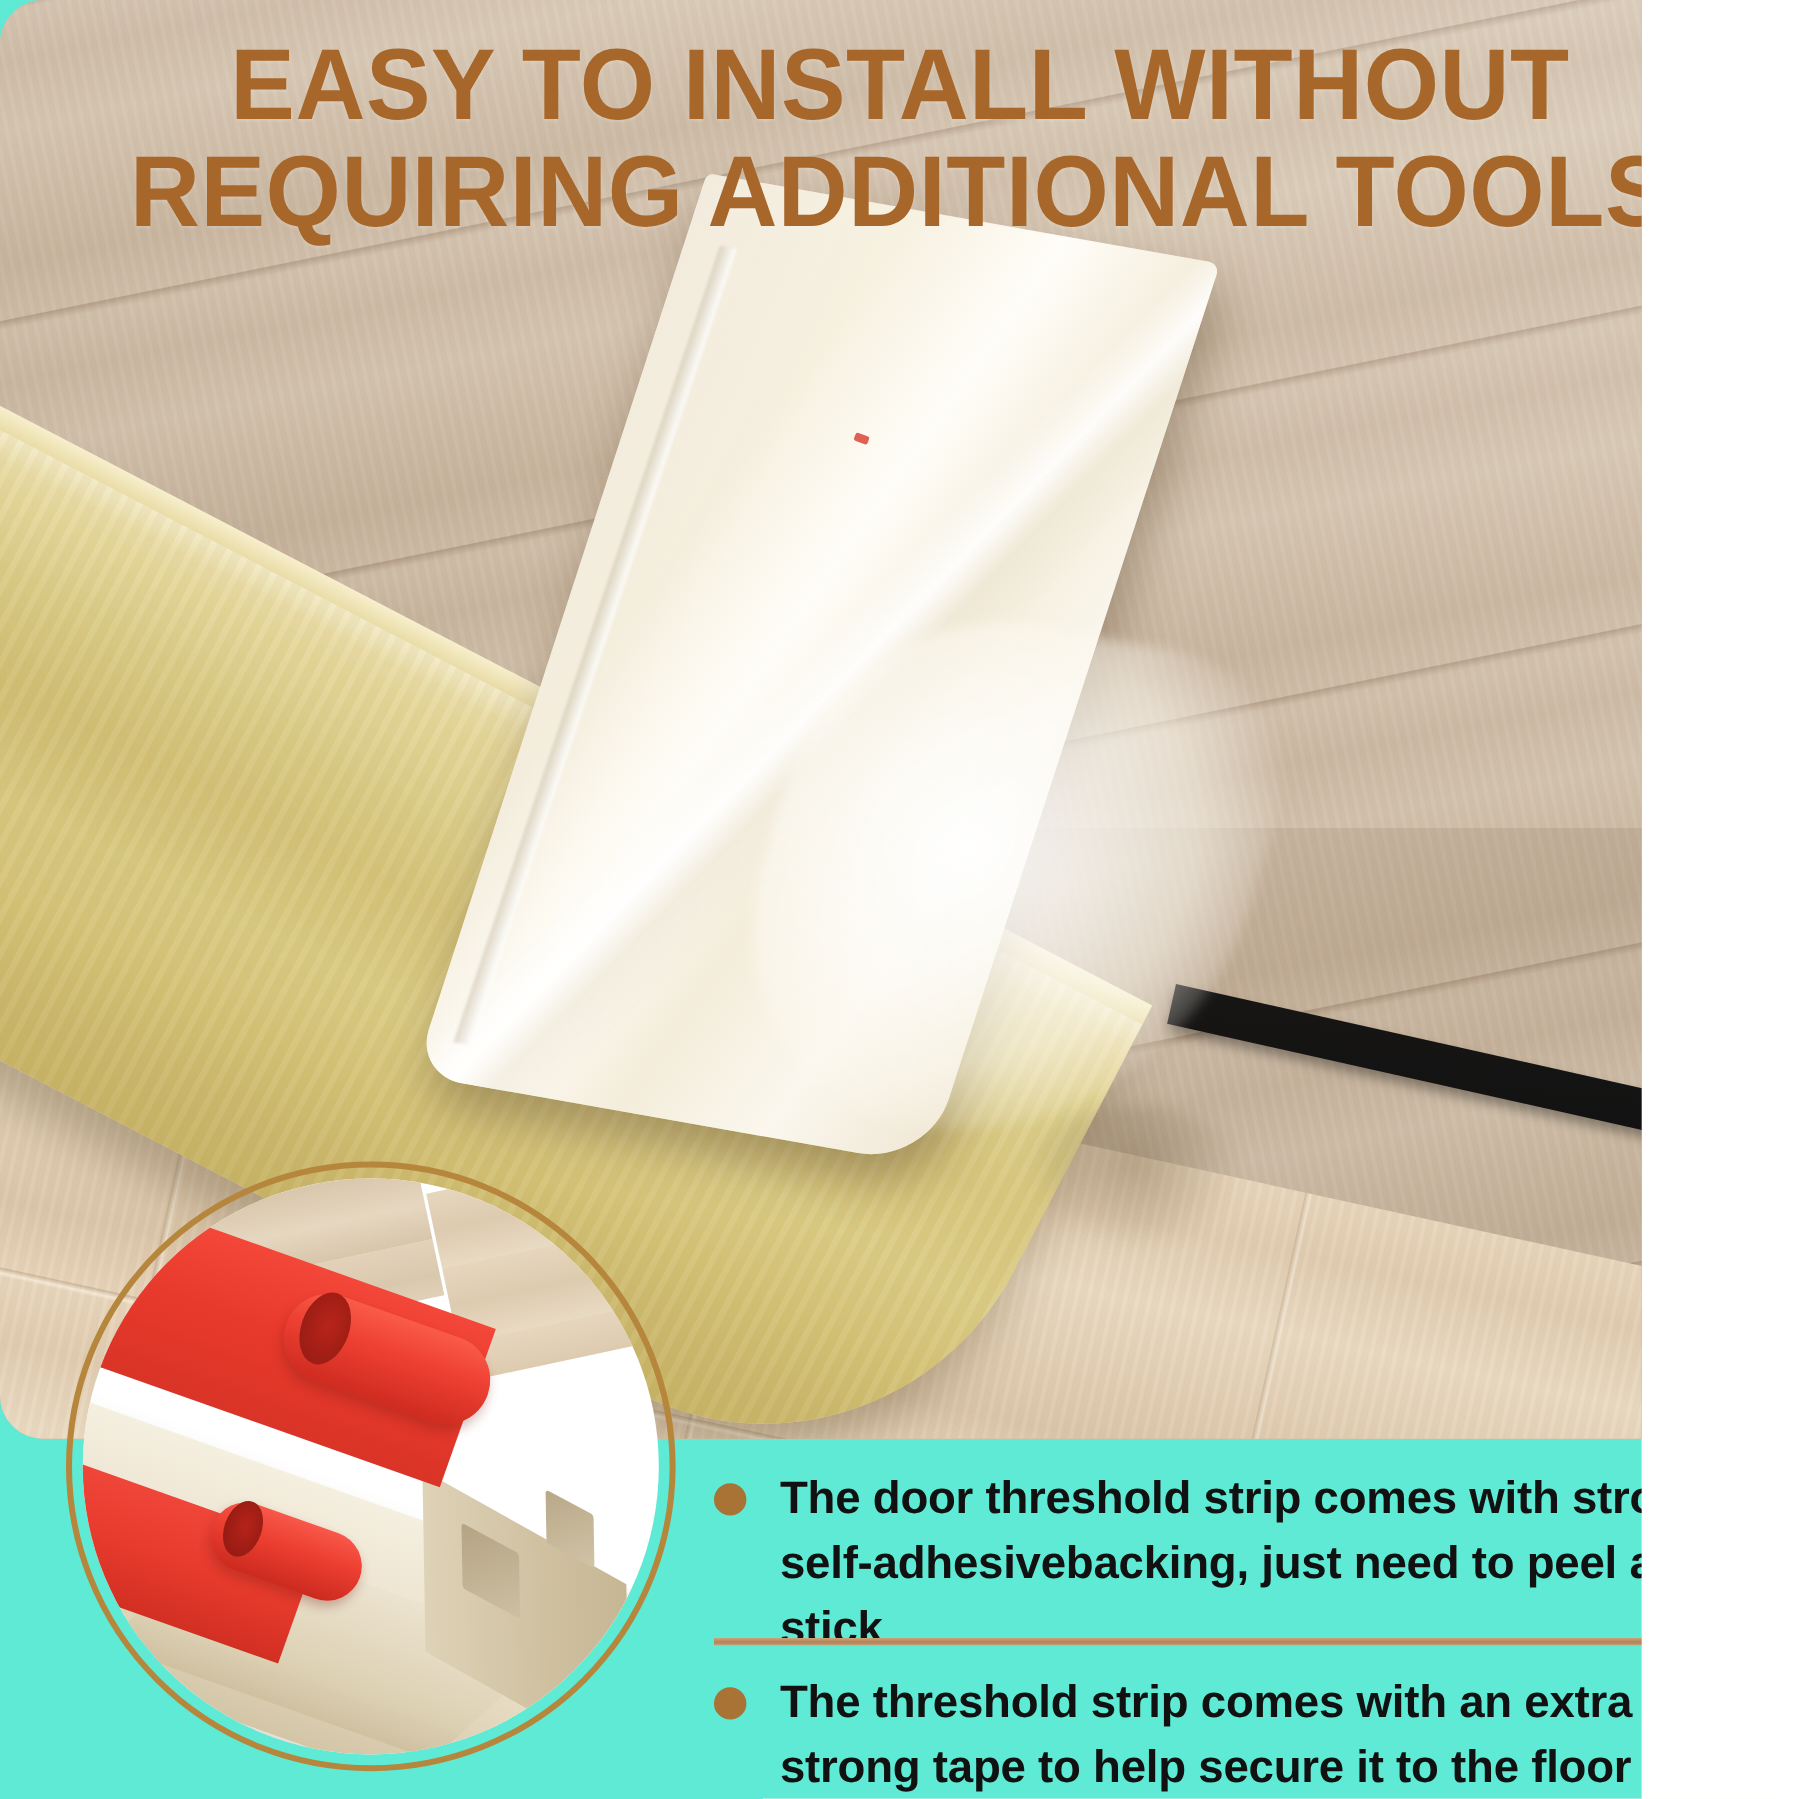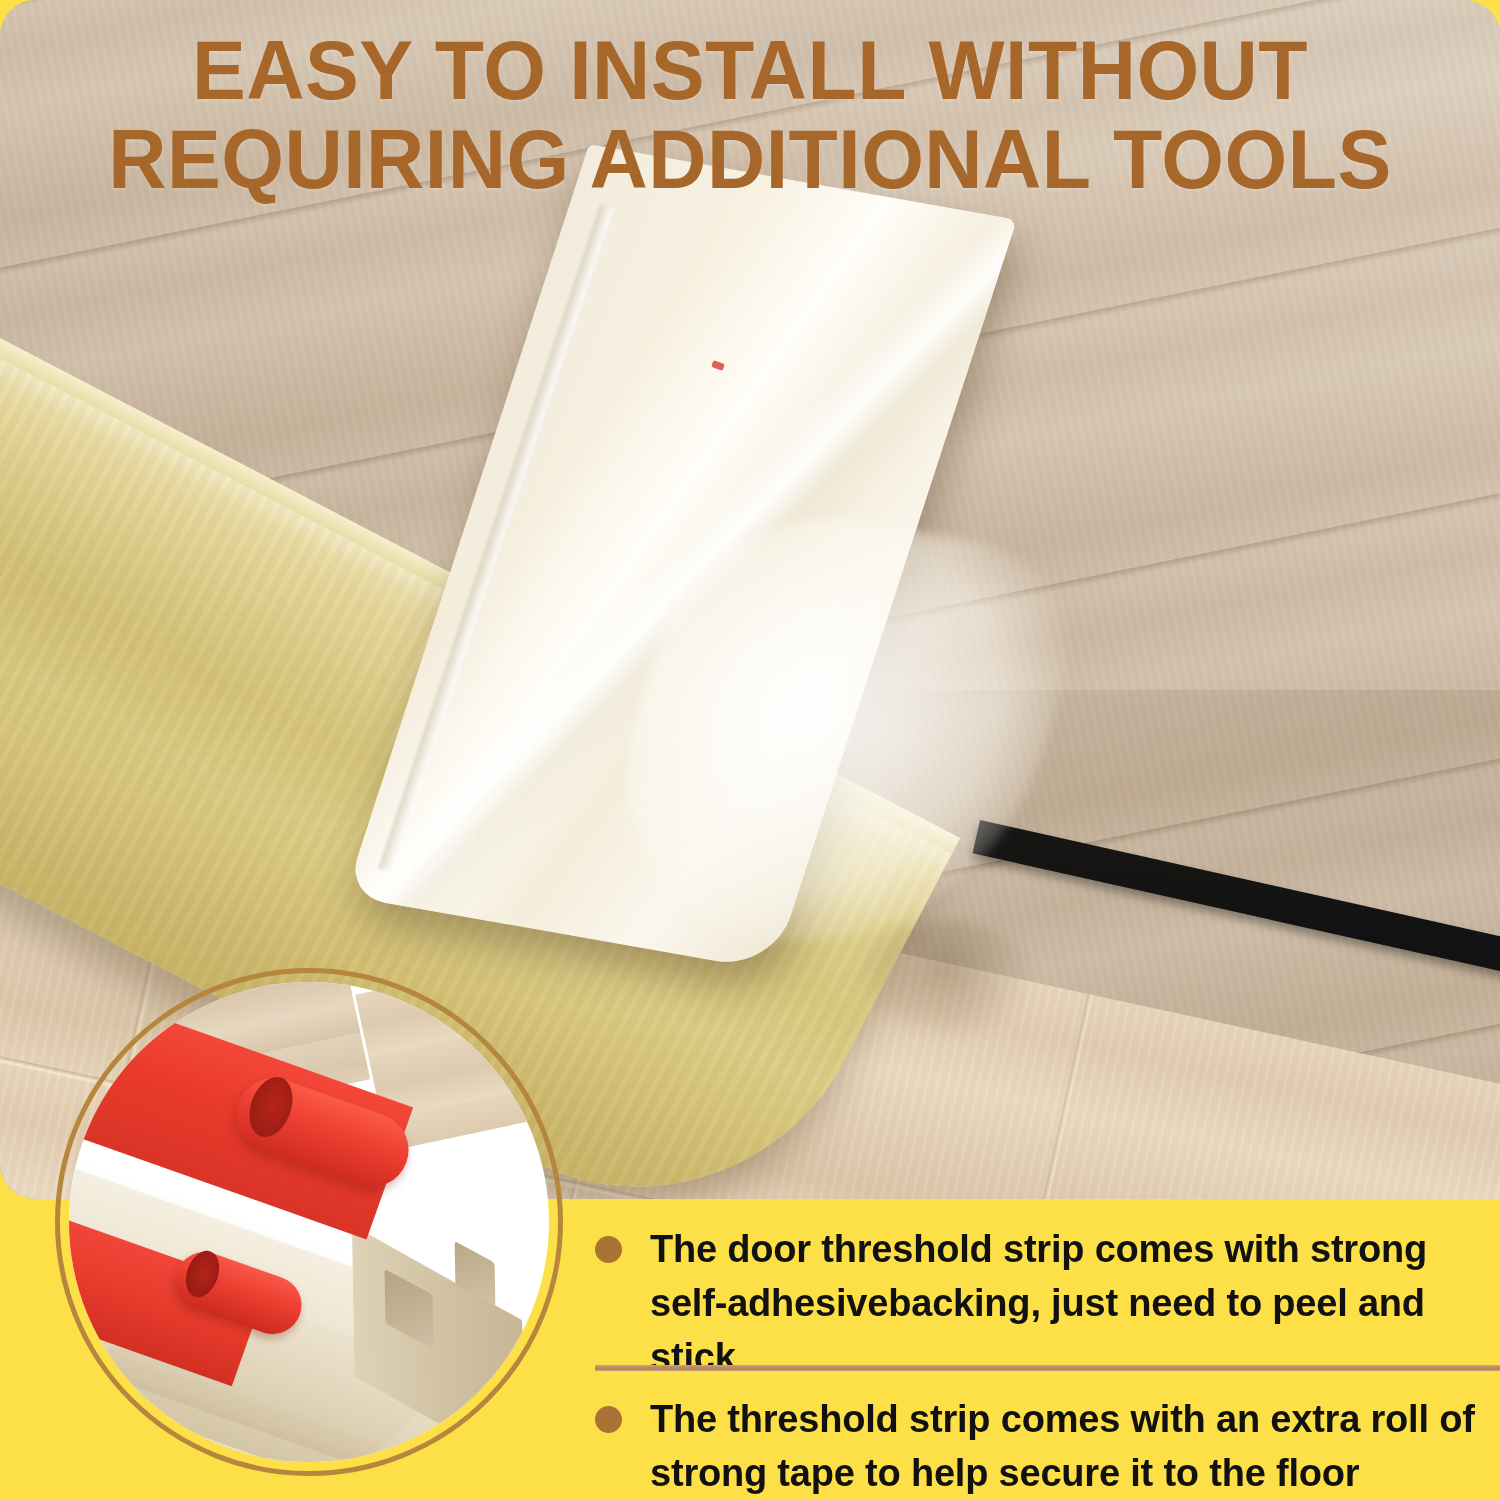--- a/index.html
+++ b/index.html
@@ -9,23 +9,23 @@
   }
   body {
     width: 1500px;
     height: 1499px;
     font-family: "Liberation Sans", sans-serif;
     overflow: hidden;
   }
 
   #stage {
     position: relative;
-    width: 1500px;
+    width: 1368px;
     height: 1499px;
-    background: #fde047;
+    background: #5eead4;
     overflow: hidden;
   }
 
   
   .photo {
     position: absolute;
     left: 0;
     top: 0;
     width: 1500px;
     height: 1199px;

